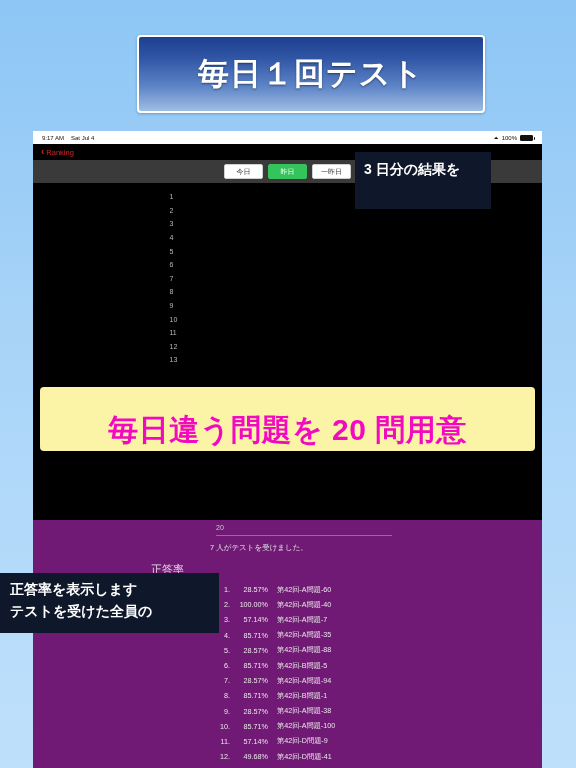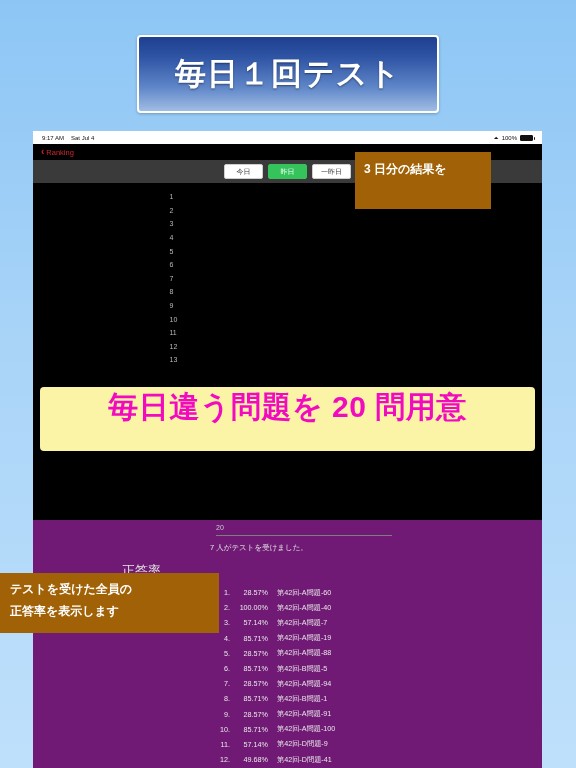--- a/index.html
+++ b/index.html
@@ -5,21 +5,21 @@
   * { margin:0; padding:0; box-sizing:border-box; }
   html, body { width:576px; height:768px; overflow:hidden; }
   body {
     font-family:"Liberation Sans", sans-serif;
     background:linear-gradient(180deg,#8dc6f5 0%, #a9d4f8 45%, #bfe0fb 100%);
     position:relative;
   }
 
   
   #title-card {
-    position:absolute; left:137px; top:35px; width:302px; height:78px;
+    position:absolute; left:137px; top:35px; width:348px; height:78px;
     background:linear-gradient(180deg,#1f3f8f 0%, #2f55a5 28%, #5f86c8 68%, #9fbde4 100%);
     border:2px solid #ffffff;
     border-radius:4px;
     box-shadow:0 1px 3px rgba(0,0,0,.25);
     display:flex; align-items:center; justify-content:center;
   }
   #title-card .txt {
     color:#ffffff; font-size:31px; font-weight:bold;
     letter-spacing:1px; white-space:nowrap;
     text-shadow:0 1px 2px rgba(0,0,0,.45);
@@ -79,47 +79,47 @@
     width:240px; height:13.6px; display:flex; align-items:center;
     padding-left:2px;
   }
   #rank-list .rank-num { width:16px; text-align:left; }
 
   
   #results-region { position:absolute; left:0; top:330px; width:100%; bottom:0; background:#701a75; }
   #score-20 { color:#cfcfcf; font-size:7px; padding:4px 0 0 183px; }
   #divider { width:176px; height:1px; background:#7d7d7d; margin:4px 0 0 183px; }
   #taker-count { color:#e2e2e2; font-size:7.5px; margin:7px 0 0 177px; }
-  #seitouritsu { color:#e2e2e2; font-size:13px; margin:9px 0 0 89px; }
+  #seitouritsu { color:#e2e2e2; font-size:11px; margin:9px 0 0 118px; }
 
   #results-list { margin-top:5px; color:#e8e8e8; font-size:7.2px; }
   .res-row { height:15.2px; display:flex; align-items:center; padding-left:177px; }
   .res-idx { width:20px; text-align:right; }
   .res-pct { width:47px; text-align:right; padding-right:9px; }
   .res-name { white-space:nowrap; }
 
   
   #home-indicator {
     position:absolute; left:0; right:0; bottom:3px; display:flex; justify-content:center;
   }
   #home-indicator .bar { width:176px; height:3px; border-radius:2px; background:#ffffff; }
 
   
   .callout {
-    position:absolute; background:#a16207;
-    color:#ffffff; font-weight:bold; font-size:12px; line-height:22px;
+    position:absolute; background:#0f172a;
+    color:#ffffff; font-weight:bold; font-size:14px; line-height:22px;
   }
   #callout-top { left:355px; top:152px; width:136px; height:57px; padding:6px 0 0 9px; }
   #callout-bottom { left:0px; top:573px; width:219px; height:60px; padding:5px 0 0 10px; }
 
   
   #yellow-banner {
     position:absolute; left:40px; top:387px; width:495px; height:64px;
     background:#fbf3a6; border-radius:4px;
-    display:flex; align-items:flex-start; justify-content:center;
+    display:flex; align-items:flex-end; justify-content:center;
   }
   #yellow-banner .txt {
     color:#f20ac0; font-size:30px; font-weight:bold; white-space:nowrap; letter-spacing:.5px;
   }
 </style>
 </head>
 <body>
 
 <div id="title-card">
   <span class="txt">毎日１回テスト</span>
@@ -213,21 +213,21 @@
             <span class="res-name">第42回-A問題-40</span>
           </div>
           <div class="res-row">
             <span class="res-idx">3.</span>
             <span class="res-pct">57.14%</span>
             <span class="res-name">第42回-A問題-7</span>
           </div>
           <div class="res-row">
             <span class="res-idx">4.</span>
             <span class="res-pct">85.71%</span>
-            <span class="res-name">第42回-A問題-19</span>
+            <span class="res-name">第42回-A問題-35</span>
           </div>
           <div class="res-row">
             <span class="res-idx">5.</span>
             <span class="res-pct">28.57%</span>
             <span class="res-name">第42回-A問題-88</span>
           </div>
           <div class="res-row">
             <span class="res-idx">6.</span>
             <span class="res-pct">85.71%</span>
             <span class="res-name">第42回-B問題-5</span>
@@ -238,21 +238,21 @@
             <span class="res-name">第42回-A問題-94</span>
           </div>
           <div class="res-row">
             <span class="res-idx">8.</span>
             <span class="res-pct">85.71%</span>
             <span class="res-name">第42回-B問題-1</span>
           </div>
           <div class="res-row">
             <span class="res-idx">9.</span>
             <span class="res-pct">28.57%</span>
-            <span class="res-name">第42回-A問題-91</span>
+            <span class="res-name">第42回-A問題-38</span>
           </div>
           <div class="res-row">
             <span class="res-idx">10.</span>
             <span class="res-pct">85.71%</span>
             <span class="res-name">第42回-A問題-100</span>
           </div>
           <div class="res-row">
             <span class="res-idx">11.</span>
             <span class="res-pct">57.14%</span>
             <span class="res-name">第42回-D問題-9</span>
@@ -274,15 +274,15 @@
 
 <div class="callout" id="callout-top">
   <div>3 日分の結果を</div>
 </div>
 
 <div id="yellow-banner">
   <span class="txt">毎日違う問題を 20 問用意</span>
 </div>
 
 <div class="callout" id="callout-bottom">
+  <div>正答率を表示します</div>
   <div>テストを受けた全員の</div>
-  <div>正答率を表示します</div>
 </div>
 
 </body></html>

